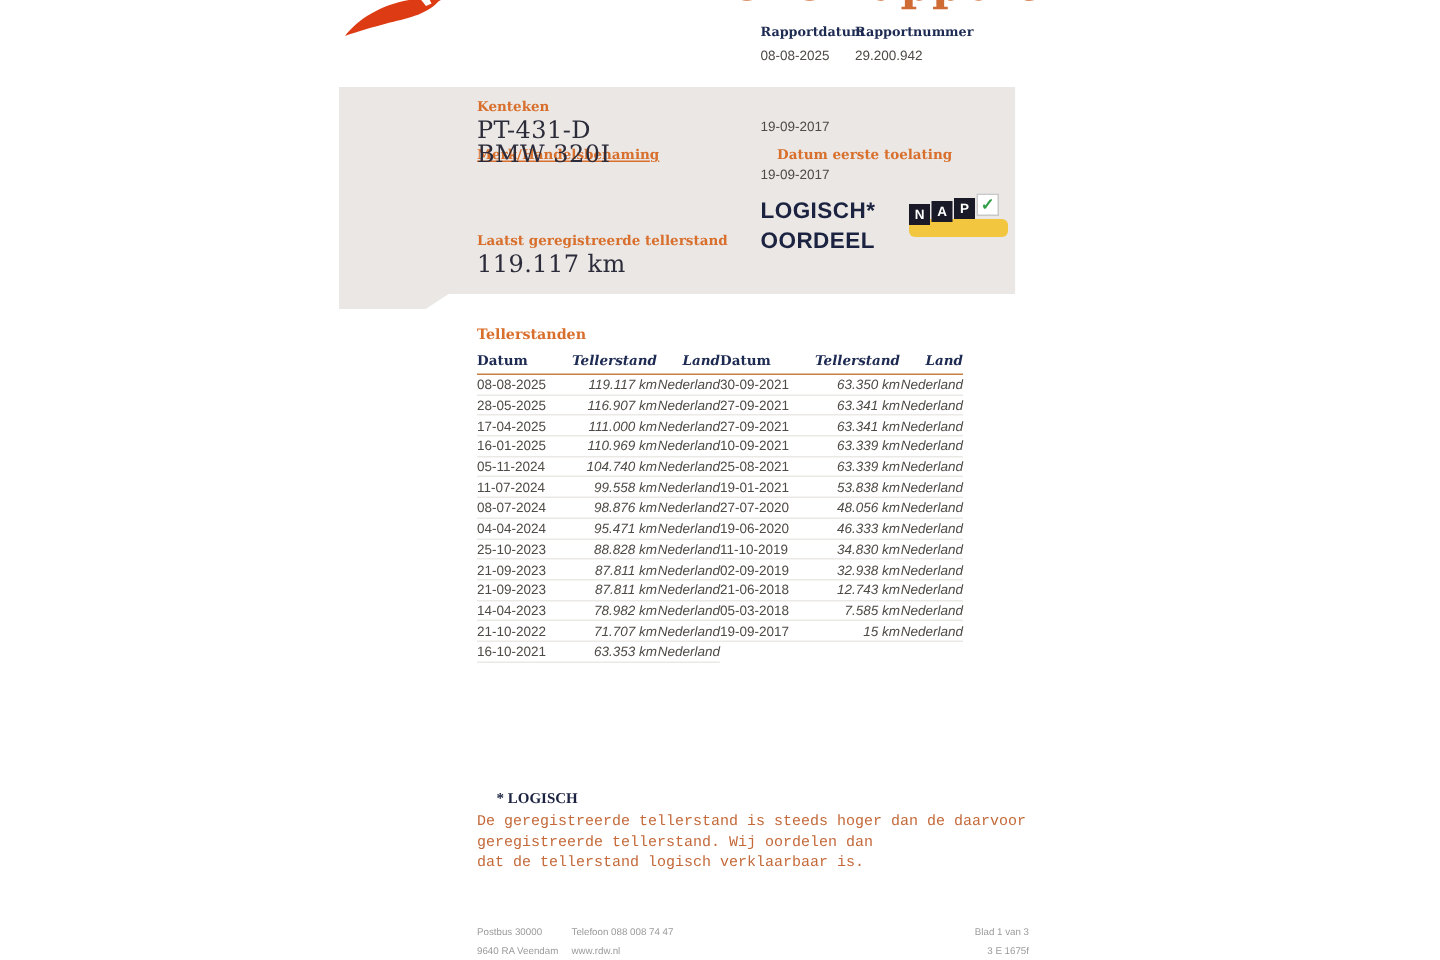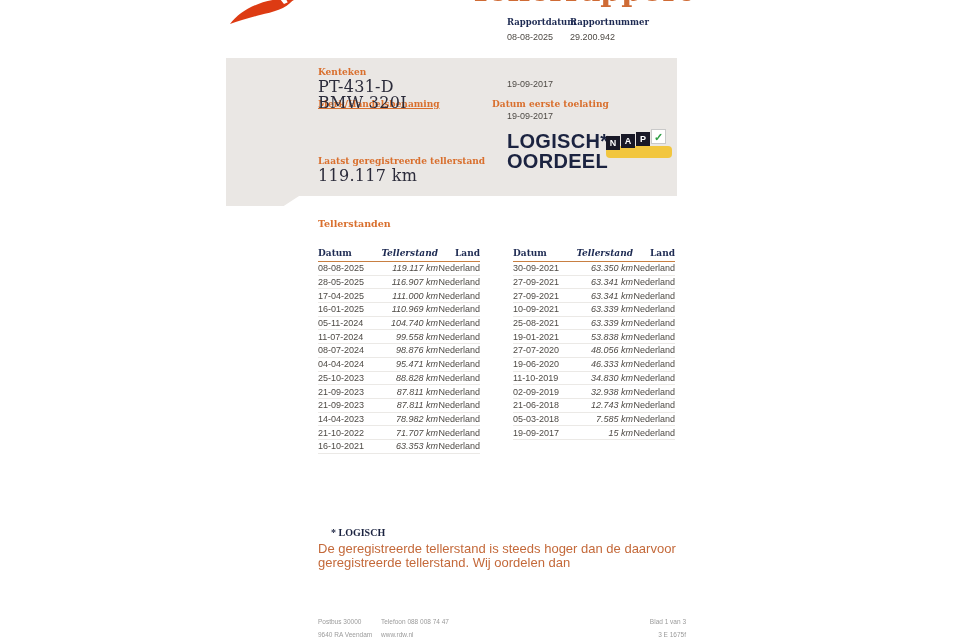--- a/index.html
+++ b/index.html
@@ -30,21 +30,21 @@
     position:absolute; font-family:"DejaVu Serif", serif; font-weight:bold;
     font-size:9px; color:#d96f2d;
   }
   .field-value-big {
     position:absolute; font-family:"DejaVu Serif", serif; font-size:16px;
     color:#2b2b3a; letter-spacing:0.3px;text-align:center;
   }
   .field-value-small { position:absolute; font-size:9px; color:#4e4a45; }
   .oordeel {
     position:absolute; left:281px; top:73px;
-    font-size:20px; font-weight:900; color:#1b2340; line-height:20px; letter-spacing:0.3px;
+    font-size:15px; font-weight:900; color:#1b2340; line-height:20px; letter-spacing:0.3px;
   }
 
   
   .nap { position:absolute; left:376px; top:70px; width:78px; height:36px; }
   .nap-yellow { position:absolute; left:4px; top:18px; width:66px; height:12px; background:#f2c63e; border-radius:4px; }
   .nap-sq {
     position:absolute; width:14px; height:14px; background:#191927; color:#ffffff;
     font-size:9px; font-weight:bold; text-align:center; line-height:14px; z-index:1;
   }
   .nap-n { left:4px; top:8px; } .nap-a { left:19px; top:6px; } .nap-p { left:34px; top:4px; }
@@ -52,37 +52,37 @@
     position:absolute; left:49px; top:1px; width:15px; height:15px; background:#ffffff;
     border:1px solid #c9c9c9; color:#2f9e44; font-size:11px; font-weight:bold;
     text-align:center; line-height:14px; z-index:1;
   }
 
   
   .section-title {
     position:absolute; left:318px; top:218px;
     font-family:"DejaVu Serif", serif; font-weight:bold; font-size:9.5px; color:#d96f2d;
   }
-  .tables { position:absolute; left:318px; top:248px; display:flex; gap:33px; }
+  .tables { position:absolute; left:318px; top:236px; display:flex; }
   .ttable { width:162px; }
   .thead {
     display:flex; height:14px; border-bottom:1px solid #c87f42;
     font-family:"DejaVu Serif", serif; font-weight:bold; font-size:9px; color:#1d2a52;
   }
   .trow {
     display:flex; height:13.7px; align-items:center;
     border-bottom:1px solid #ebe9e6; font-size:9px; color:#4e4a45;
   }
   .col-datum { width:58px; text-align:left; }
   .col-teller { width:62px; text-align:right;font-style:italic; }
-  .col-land { flex:1; text-align:right; }
+  .col-land { flex:1; text-align:right;font-style:italic; }
 
   
   .footnote-title { position:absolute; left:331px; top:527px; font-size:10px; font-weight:bold; color:#1b2340;font-family:Liberation Serif, serif; }
-  .footnote-body { position:absolute; left:318px; top:542px; width:374px; font-size:13px; line-height:13.5px; color:#c4693a; }
+  .footnote-body { position:absolute; left:318px; top:542px; width:374px; font-size:10px; line-height:13.5px; color:#c4693a;font-family:Liberation Mono, monospace; }
 
   
   .footer-col { position:absolute; font-size:6.5px; color:#9b9b9b; line-height:13px; }
   .footer-1 { left:318px; top:615px; }
   .footer-2 { left:381px; top:615px; }
   .footer-3 { left:600px; top:615px; width:86px; text-align:right; }
 </style>
 </head>
 <body>
 
@@ -109,21 +109,21 @@
     <div class="field-value-big" style="left:92px; top:19px;">PT-431-D</div>
 
     <div class="field-label" style="left:92px; top:41px;text-decoration:underline;">Merk/Handelsbenaming</div>
     <div class="field-value-big" style="left:92px; top:35px;">BMW 320I</div>
 
     <div class="field-label" style="left:92px; top:98px;">Laatst geregistreerde tellerstand</div>
     <div class="field-value-big" style="left:92px; top:108px;">119.117 km</div>
 
     <div class="field-value-small" style="left:281px; top:21px;">19-09-2017</div>
 
-    <div class="field-label" style="left:266px; top:41px;">Datum eerste toelating</div>
+    <div class="field-label" style="left:292px; top:41px;">Datum eerste toelating</div>
     <div class="field-value-small" style="left:281px; top:53px;">19-09-2017</div>
 
     <div class="oordeel">
       <div>LOGISCH*</div>
       <div>OORDEEL</div>
     </div>
 
     <div class="nap">
       <div class="nap-yellow"></div>
       <div class="nap-sq nap-n">N</div>
@@ -315,20 +315,21 @@
             <span class="col-teller">15 km</span>
             <span class="col-land">Nederland</span>
           </div>
         </div>
     </div>
   </div>
 
   <div class="footnote-title">* LOGISCH</div>
   <div class="footnote-body">
     <div>De geregistreerde tellerstand is steeds hoger dan de daarvoor geregistreerde tellerstand. Wij oordelen dan</div>
+    <div>dat de tellerstand logisch verklaarbaar is.</div>
   </div>
 
   <div class="footer-col footer-1">
     <div>Postbus 30000</div>
     <div>9640 RA Veendam</div>
   </div>
   <div class="footer-col footer-2">
     <div>Telefoon 088 008 74 47</div>
     <div>www.rdw.nl</div>
   </div>

